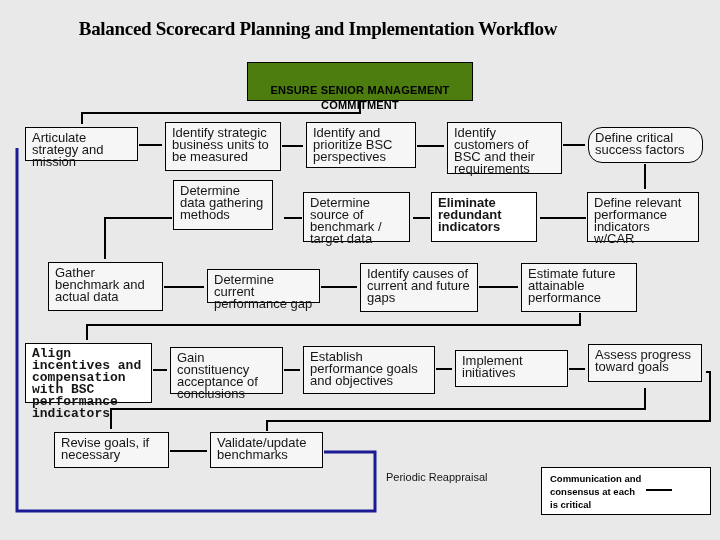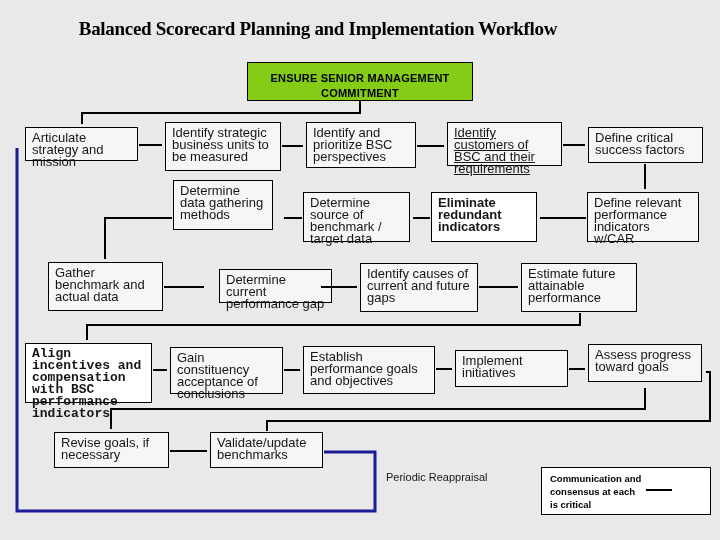--- a/index.html
+++ b/index.html
@@ -4,23 +4,23 @@
 <style>
   html,body{margin:0;padding:0;}
   body{font-family:"Liberation Sans", sans-serif;}
   #stage{position:relative;width:720px;height:540px;background:#e9e9e9;overflow:hidden;}
   .title{position:absolute;left:0;top:18px;width:636px;text-align:center;
          font-family:"Liberation Serif", serif;font-weight:bold;font-size:19px;
          letter-spacing:-0.3px;color:#000;}
   .node{position:absolute;background:#f6f6f6;border:1px solid #000;color:#161616;
         font-size:13px;line-height:12px;padding:4px 6px;box-sizing:border-box;}
   .node.em{background:#ffffff;font-weight:bold;}
-  .topbox{position:absolute;left:247px;top:62px;width:226px;height:39px;background:#84cc16;
+  .topbox{position:absolute;left:247px;top:62px;width:226px;height:39px;background:#4d7c0f;
         border:1px solid #000;font-weight:bold;font-size:11px;line-height:15px;
-        text-align:center;padding-top:8px;box-sizing:border-box;letter-spacing:0.2px;color:#000;}
+        text-align:center;padding-top:20px;box-sizing:border-box;letter-spacing:0.2px;color:#000;}
   .floatlabel{position:absolute;left:386px;top:471px;font-size:11px;color:#161616;}
   .notebox{position:absolute;left:541px;top:467px;width:170px;height:48px;background:#ffffff;
         border:1px solid #000;font-weight:bold;font-size:9.5px;line-height:13px;
         padding:4px 8px;box-sizing:border-box;color:#000;}
   .notebox div{white-space:nowrap;}
   svg.connectors{position:absolute;left:0;top:0;pointer-events:none;}
   svg.connectors path{fill:none;}
   .black-line{stroke:#000;stroke-width:2;}
   .blue-line{stroke:#1b1b96;stroke-width:3;}
 </style>
@@ -31,30 +31,30 @@
 
   <div class="title">Balanced Scorecard Planning and Implementation Workflow</div>
 
   <div class="topbox">
     <span>ENSURE SENIOR MANAGEMENT COMMITMENT</span>
   </div>
 
   <div class="node" style="left:25px;top:127px;width:113px;height:34px;"><span>Articulate strategy and mission</span></div>
   <div class="node" style="left:165px;top:122px;width:116px;height:49px;"><span>Identify strategic business units to be measured</span></div>
   <div class="node" style="left:306px;top:122px;width:110px;height:46px;"><span>Identify and prioritize BSC perspectives</span></div>
-  <div class="node" style="left:447px;top:122px;width:115px;height:44px;text-decoration:underline;"><span>Identify customers of BSC and their requirements</span></div>
-  <div class="node" style="left:588px;top:127px;width:115px;height:36px;"><span>Define critical success factors</span></div>
+  <div class="node" style="left:447px;top:122px;width:115px;height:52px;"><span>Identify customers of BSC and their requirements</span></div>
+  <div class="node" style="left:588px;top:127px;width:115px;height:36px;border-radius:14px;"><span>Define critical success factors</span></div>
 
   <div class="node" style="left:173px;top:180px;width:100px;height:50px;"><span>Determine data gathering methods</span></div>
   <div class="node em" style="left:431px;top:192px;width:106px;height:50px;"><span>Eliminate redundant indicators</span></div>
   <div class="node" style="left:303px;top:192px;width:107px;height:50px;"><span>Determine source of benchmark / target data</span></div>
   <div class="node" style="left:587px;top:192px;width:112px;height:50px;"><span>Define relevant performance indicators w/CAR</span></div>
 
   <div class="node" style="left:48px;top:262px;width:115px;height:49px;"><span>Gather benchmark and actual data</span></div>
-  <div class="node" style="left:207px;top:269px;width:113px;height:34px;margin-left:12px;"><span>Determine current performance gap</span></div>
+  <div class="node" style="left:207px;top:269px;width:113px;height:34px;"><span>Determine current performance gap</span></div>
   <div class="node" style="left:360px;top:263px;width:118px;height:49px;"><span>Identify causes of current and future gaps</span></div>
   <div class="node" style="left:521px;top:263px;width:116px;height:49px;"><span>Estimate future attainable performance</span></div>
 
   <div class="node em" style="left:25px;top:343px;width:127px;height:60px;font-family:Liberation Mono, monospace;"><span>Align incentives and compensation with BSC performance indicators</span></div>
   <div class="node" style="left:170px;top:347px;width:113px;height:47px;"><span>Gain constituency acceptance of conclusions</span></div>
   <div class="node" style="left:303px;top:346px;width:132px;height:48px;"><span>Establish performance goals and objectives</span></div>
   <div class="node" style="left:455px;top:350px;width:113px;height:37px;"><span>Implement initiatives</span></div>
   <div class="node" style="left:588px;top:344px;width:114px;height:38px;"><span>Assess progress toward goals</span></div>
 
   <div class="node" style="left:54px;top:432px;width:115px;height:36px;"><span>Revise goals, if necessary</span></div>

